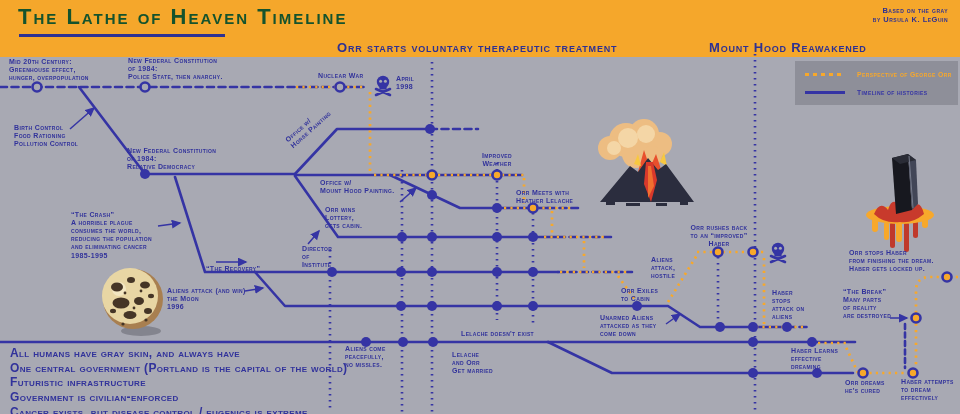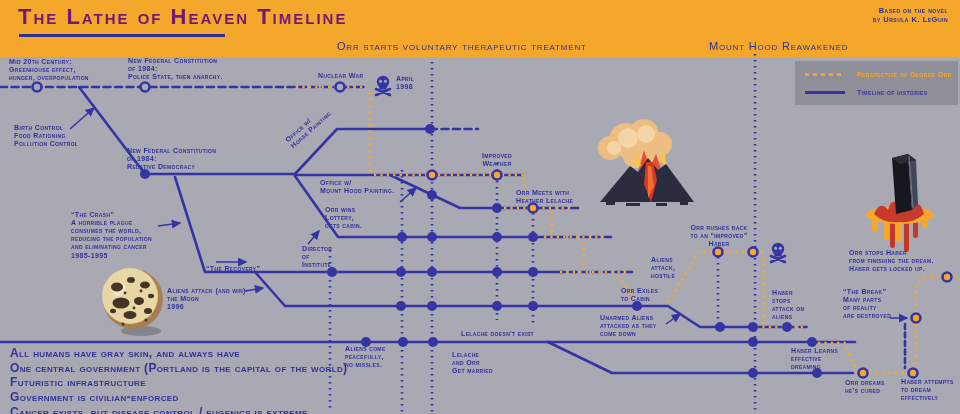--- a/index.html
+++ b/index.html
@@ -1,21 +1,21 @@
 <!DOCTYPE html>
 <html><head>
 <meta charset="utf-8">
 <style>
   html,body{margin:0;padding:0;background:#5a5a60;}
   #stage{position:relative;width:960px;height:414px;overflow:hidden;background:#A8A9B3;font-family:"Liberation Sans",sans-serif;}
   #band{position:absolute;left:0;top:0;width:960px;height:57px;background:#F5A72B;}
-  .title{position:absolute;left:18px;top:4px;font-weight:bold;font-size:22px;font-variant:small-caps;letter-spacing:2px;color:#701a75;}
+  .title{position:absolute;left:18px;top:4px;font-weight:bold;font-size:22px;font-variant:small-caps;letter-spacing:2px;color:#14532d;}
   #title-rule{position:absolute;left:19px;top:34px;width:206px;height:3px;background:#2E3192;}
   .credit{position:absolute;right:12px;top:6px;text-align:right;font-weight:bold;font-size:7.5px;line-height:1.25;color:#2E3192;letter-spacing:.5px;font-variant:small-caps;white-space:pre-line;}
-  .banner{position:absolute;top:40px;font-weight:normal;font-size:11px;color:#2E3192;letter-spacing:.8px;font-variant:small-caps;white-space:nowrap;}
+  .banner{position:absolute;top:40px;font-weight:bold;font-size:13px;color:#2E3192;letter-spacing:.8px;font-variant:small-caps;white-space:nowrap;}
   .lbl{position:absolute;z-index:3;font-weight:bold;font-size:7px;line-height:1.16;color:#31329B;letter-spacing:.35px;font-variant:small-caps;white-space:pre-line;}
   .amber{color:#F7A82B;}
   .ctr{text-align:center;}
   .facts{font-size:12px;line-height:1.22;}
   #legend{position:absolute;left:795px;top:61px;width:163px;height:44px;background:#8E8F99;z-index:3;}
   .leg-row{position:absolute;left:10px;height:12px;display:flex;align-items:center;}
   .leg-sample{width:40px;height:3px;margin-right:12px;flex:none;}
   .leg-dots{background:repeating-linear-gradient(90deg,#F7A82B 0 4px,rgba(0,0,0,0) 4px 8px);}
   .leg-line{background:#3534A4;}
   .leg-txt{font-weight:bold;font-size:6.8px;letter-spacing:.4px;font-variant:small-caps;white-space:nowrap;}
@@ -31,21 +31,21 @@
   .arr{stroke:#3534A4;stroke-width:1.5;fill:none;}
 </style>
 </head>
 <body>
 
 <div id="stage">
 
   <div id="band"></div>
   <div class="title">The Lathe of Heaven Timeline</div>
   <div id="title-rule"></div>
-  <div class="credit">Based on the novel
+  <div class="credit">Based on the gray
 by Ursula K. LeGuin</div>
   <div class="banner" style="left:337px;">Orr starts voluntary therapeutic treatment</div>
   <div class="banner" style="left:709px;text-align:center;">Mount Hood Reawakened</div>
 
   <div id="legend">
     <div class="leg-row" style="top:7px;">
       <div class="leg-sample leg-dots"></div>
       <div class="leg-txt amber">Perspective of George Orr</div>
     </div>
     <div class="leg-row" style="top:25px;">

